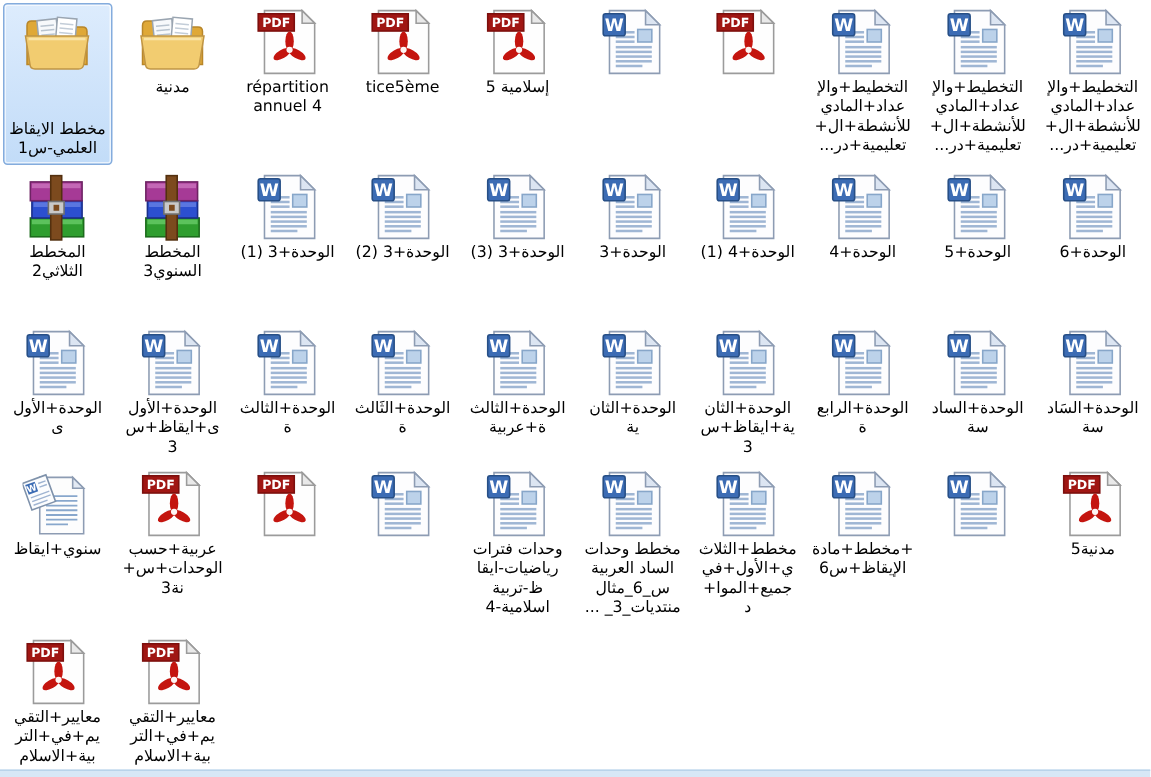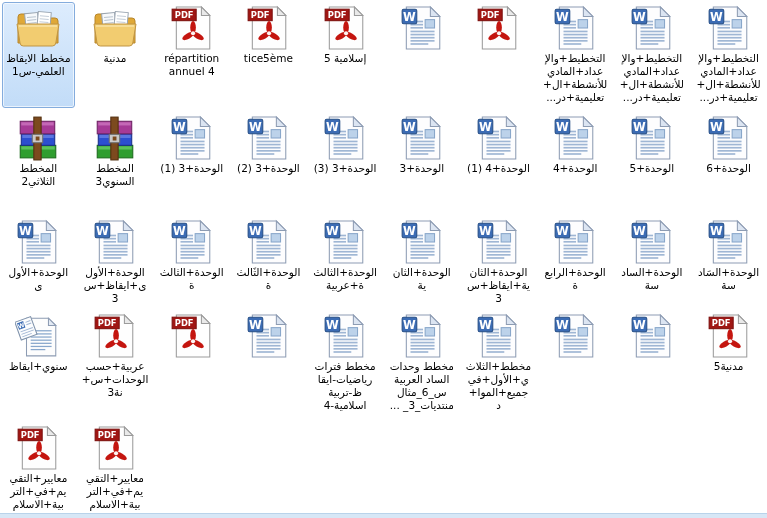--- a/index.html
+++ b/index.html
@@ -22,20 +22,21 @@
   .inner{
     display:flex;flex-direction:column;align-items:center;
     width:73px;padding:2px 0 3px;border:1px solid transparent;border-radius:3px;
     box-sizing:border-box;
   }
   .inner.selected{
     border-color:var(--selection-border);
     background:linear-gradient(to bottom,var(--selection-fill-top),var(--selection-fill-bottom));
     box-shadow:inset 0 0 0 1px rgba(255,255,255,.65);
     min-height:100px;
+    gap:28px;
   }
   .icon{width:46px;height:46px;flex:none;}
   .icon svg{width:100%;height:100%;display:block;}
   .label{
     margin-top:1px;text-align:center;color:var(--label-text);
     font-size:10.5px;line-height:13px;width:76px;
   }
   .line{white-space:nowrap;}
   #bottom-edge{
     position:absolute;left:0;right:0;bottom:0;height:4px;
@@ -949,21 +950,21 @@
                 <rect x="11" y="27.5" width="23" height="1.6"></rect>
                 <rect x="11" y="30.5" width="23" height="1.6"></rect>
       <rect x="11" y="33.5" width="23" height="1.6"></rect>
                 <rect x="11" y="36.5" width="17" height="1.6"></rect>
     </g>
     <rect x="3" y="4" width="14" height="14" rx="1.5" fill="#3c6cb4" stroke="#274f86"></rect>
     <text x="10" y="15" font-size="11" font-weight="bold" fill="#ffffff" text-anchor="middle" font-family="DejaVu Sans, sans-serif">W</text>
   </svg>
           </div>
       <div class="label">
-            <div class="line" dir="auto">مخطط فترات</div>
+            <div class="line" dir="auto">وحدات فترات</div>
             <div class="line" dir="auto">رياضيات-ايقا</div>
             <div class="line" dir="auto">ظ-تربية</div>
             <div class="line" dir="auto">اسلامية-4</div>
           </div>
     </div>
   </div>
       <div class="tile">
     <div class="inner">
       <div class="icon">
             <svg viewBox="0 0 44 44" xmlns="http://www.w3.org/2000/svg">
@@ -1034,20 +1035,24 @@
                 <rect x="11" y="21" width="12" height="1.6"></rect>
       <rect x="11" y="24.5" width="23" height="1.6"></rect>
                 <rect x="11" y="27.5" width="23" height="1.6"></rect>
                 <rect x="11" y="30.5" width="23" height="1.6"></rect>
       <rect x="11" y="33.5" width="23" height="1.6"></rect>
                 <rect x="11" y="36.5" width="17" height="1.6"></rect>
     </g>
     <rect x="3" y="4" width="14" height="14" rx="1.5" fill="#3c6cb4" stroke="#274f86"></rect>
     <text x="10" y="15" font-size="11" font-weight="bold" fill="#ffffff" text-anchor="middle" font-family="DejaVu Sans, sans-serif">W</text>
   </svg>
+          </div>
+      <div class="label">
+            <div class="line" dir="auto">+مخطط+مادة</div>
+            <div class="line" dir="auto">الإيقاظ+س6</div>
           </div>
     </div>
   </div>
       <div class="tile">
     <div class="inner">
       <div class="icon">
             <svg viewBox="0 0 44 44" xmlns="http://www.w3.org/2000/svg">
     <path d="M7 2 h23 l9 9 v31 h-32 z" fill="#fdfdfe" stroke="#8d9cb3"></path>
     <path d="M30 2 v9 h9 z" fill="#dce5f2" stroke="#8d9cb3"></path>
     <rect x="25" y="14" width="9" height="8" fill="#bcd2ea" stroke="#87a6c9"></rect>

